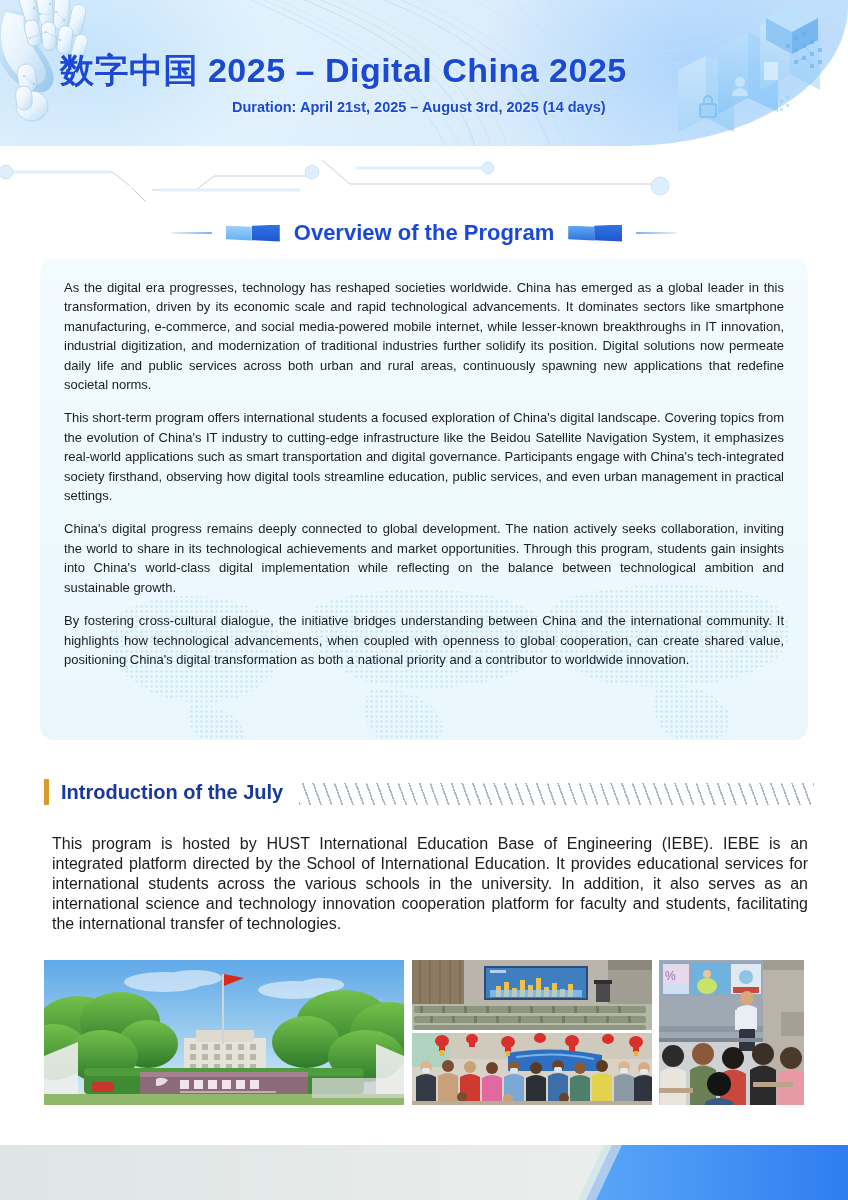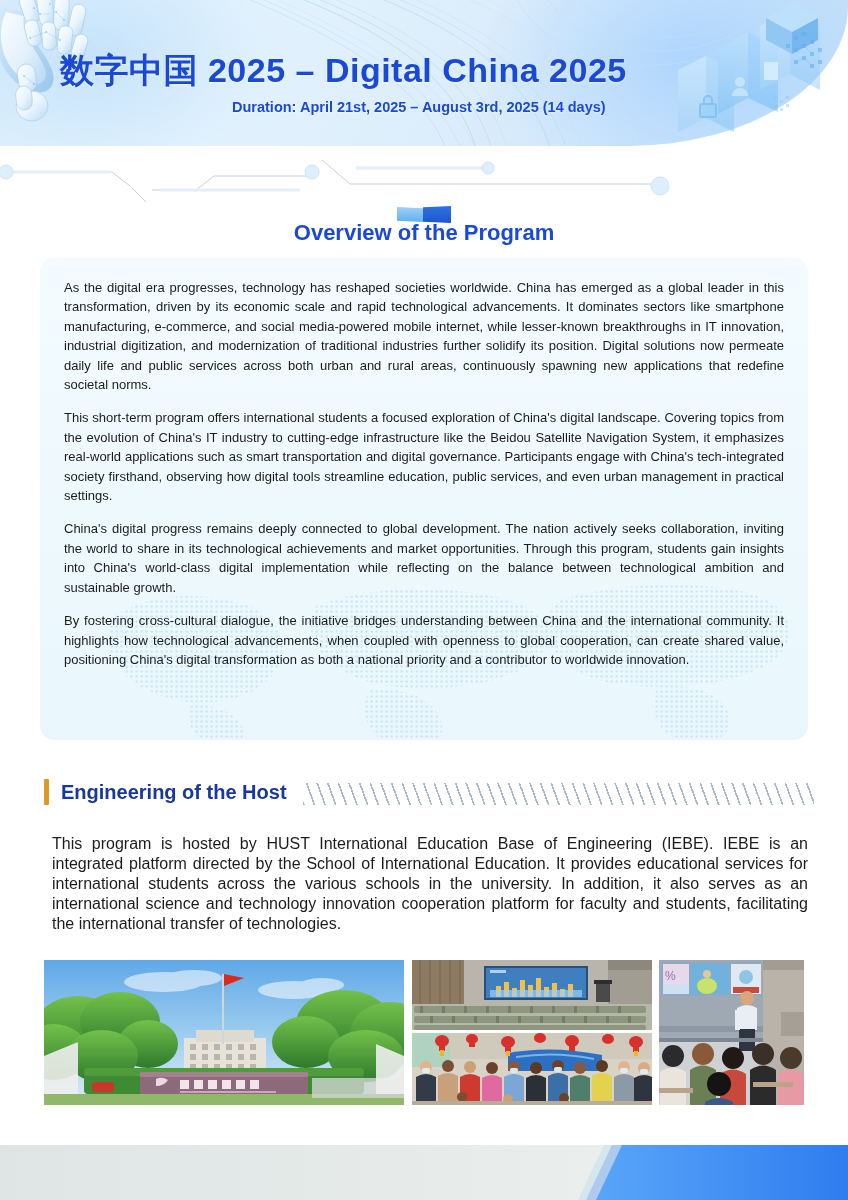--- a/index.html
+++ b/index.html
@@ -47,21 +47,21 @@
     white-space:nowrap;
     text-shadow:0 1px 2px rgba(255,255,255,.6);
   }
 
   
   .circuit{position:absolute;left:0;top:146px;width:848px;height:60px;}
 
   
   .overview-head{
     position:absolute;left:0;top:212px;width:848px;height:42px;
-    display:flex;align-items:center;justify-content:center;gap:14px;flex-direction:column;
+    display:flex;align-items:center;justify-content:center;gap:14px;
   }
   .oh-line{width:40px;height:2px;background:linear-gradient(90deg,rgba(90,150,230,.15),#7fb0ec);}
   .oh-line.right{background:linear-gradient(90deg,#7fb0ec,rgba(90,150,230,.15));}
   .ribbon{width:54px;height:17px;position:relative;}
   .ribbon .a{position:absolute;left:0;top:1px;width:26px;height:15px;
     background:linear-gradient(180deg,#63a6f0,#2c72e0);clip-path:polygon(0 0,100% 8%,100% 100%,0 92%);}
   .ribbon .b{position:absolute;left:26px;top:0;width:28px;height:17px;
     background:linear-gradient(180deg,#2f73e2,#1f55cf);clip-path:polygon(0 8%,100% 0,100% 100%,0 92%);}
   .ribbon.rev .a{background:linear-gradient(180deg,#9ed0f7,#63b0ef);}
   .ribbon.rev .b{background:linear-gradient(180deg,#2f73e2,#1f55cf);}
@@ -344,21 +344,21 @@
   <div class="panel-inner">
     <p class="para">As the digital era progresses, technology has reshaped societies worldwide. China has emerged as a global leader in this transformation, driven by its economic scale and rapid technological advancements. It dominates sectors like smartphone manufacturing, e-commerce, and social media-powered mobile internet, while lesser-known breakthroughs in IT innovation, industrial digitization, and modernization of traditional industries further solidify its position. Digital solutions now permeate daily life and public services across both urban and rural areas, continuously spawning new applications that redefine societal norms.</p>
     <p class="para">This short-term program offers international students a focused exploration of China's digital landscape. Covering topics from the evolution of China's IT industry to cutting-edge infrastructure like the Beidou Satellite Navigation System, it emphasizes real-world applications such as smart transportation and digital governance. Participants engage with China's tech-integrated society firsthand, observing how digital tools streamline education, public services, and even urban management in practical settings.</p>
     <p class="para">China's digital progress remains deeply connected to global development. The nation actively seeks collaboration, inviting the world to share in its technological achievements and market opportunities. Through this program, students gain insights into China's world-class digital implementation while reflecting on the balance between technological ambition and sustainable growth.</p>
     <p class="para">By fostering cross-cultural dialogue, the initiative bridges understanding between China and the international community. It highlights how technological advancements, when coupled with openness to global cooperation, can create shared value, positioning China's digital transformation as both a national priority and a contributor to worldwide innovation.</p>
   </div>
 </div>
 
 <div class="host-head">
   <span class="host-bar"></span>
-  <span class="host-title">Engineering of the Host</span>
+  <span class="host-title">Introduction of the July</span>
   <span class="hatch"></span>
 </div>
 
 <p class="host-para">This program is hosted by HUST International Education Base of Engineering (IEBE). IEBE is an integrated platform directed by the School of International Education. It provides educational services for international students across the various schools in the university. In addition, it also serves as an international science and technology innovation cooperation platform for faculty and students, facilitating the international transfer of technologies.</p>
 
 <div class="gallery">
 
   <div class="ph ph-campus">
     <svg width="360" height="145" viewBox="0 0 360 145">
       <defs>

